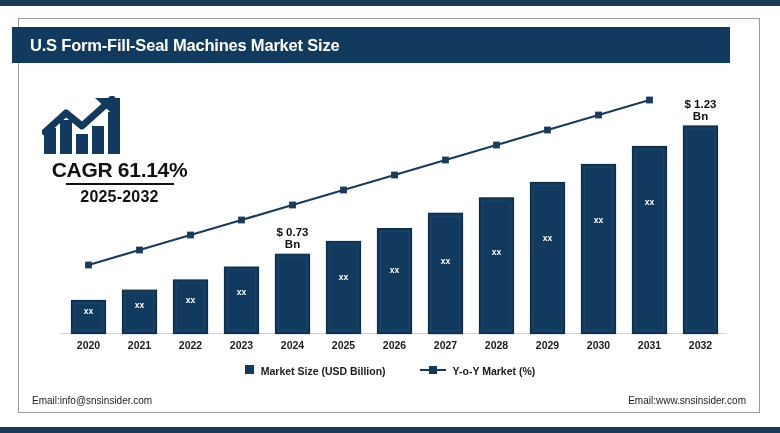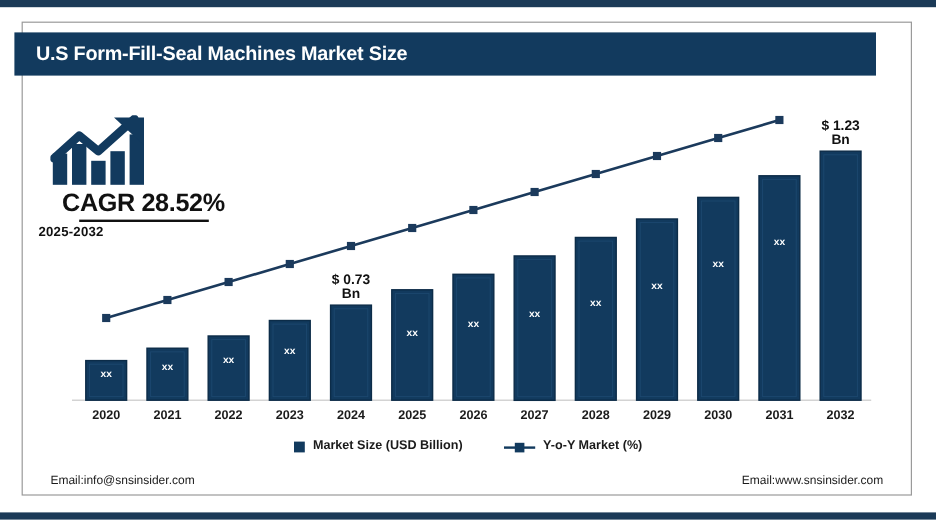--- a/index.html
+++ b/index.html
@@ -46,49 +46,49 @@
   .cagr-value{
     font-size:21px;font-weight:bold;color:#111111;
     text-align:center;margin-top:2px;letter-spacing:-0.3px;
     white-space:nowrap;
   }
   .cagr-rule{
     width:108px;height:2px;background:#111111;
     margin:1px auto 0 auto;
   }
   .cagr-range{
-    font-size:11px;font-weight:bold;color:#111111;
-    margin-top:3px;letter-spacing:0.2px;
+    font-size:16px;font-weight:bold;color:#111111;
+    text-align:center;margin-top:3px;letter-spacing:0.2px;
   }
 
   
   .plot{position:absolute;left:0;top:0;width:780px;height:433px;pointer-events:none;}
   .plot svg{display:block;}
 
   
   .legend{
     position:absolute;left:0;top:365px;width:780px;
     display:flex;justify-content:center;align-items:center;gap:34px;
   }
-  .legend-item{display:flex;align-items:flex-end;gap:7px;}
+  .legend-item{display:flex;align-items:flex-start;gap:7px;}
   .legend-label{font-size:10.5px;font-weight:bold;color:#1b1b1b;white-space:nowrap;}
   .sw-square{width:9px;height:9px;background:#123a5e;display:inline-block;}
   .sw-line{position:relative;width:26px;height:9px;display:inline-block;}
   .sw-line::before{
     content:"";position:absolute;left:0;top:3.5px;width:26px;height:2px;background:#123a5e;
   }
   .sw-line::after{
     content:"";position:absolute;left:9px;top:0.5px;width:8px;height:8px;background:#123a5e;
   }
 
   
   .footer{
     position:absolute;left:18px;top:388px;width:742px;height:25px;
     display:flex;align-items:center;justify-content:space-between;
-    box-sizing:border-box;padding:0 24px;
+    box-sizing:border-box;padding:0 14px;
   }
   .footer span{font-size:10px;color:#1b1b1b;white-space:nowrap;}
 </style>
 </head>
 <body>
 
 <div class="page">
 
   <div class="edge-strip top"></div>
   <div class="edge-strip bottom"></div>
@@ -102,21 +102,21 @@
   <div class="cagr">
     <svg class="cagr-icon" viewBox="0 0 86 60">
       <rect x="2" y="32" width="12" height="26" fill="#123a5e"></rect>
       <rect x="18" y="24" width="12" height="34" fill="#123a5e"></rect>
       <rect x="34" y="38" width="12" height="20" fill="#123a5e"></rect>
       <rect x="50" y="30" width="12" height="28" fill="#123a5e"></rect>
       <rect x="66" y="16" width="12" height="42" fill="#123a5e"></rect>
       <path d="M3 36 L24 17 L40 30 L70 3" stroke="#123a5e" stroke-width="7" fill="none" stroke-linecap="round" stroke-linejoin="round"></path>
       <path d="M53 2 L78 2 L78 25 Z" fill="#123a5e"></path>
     </svg>
-    <div class="cagr-value">CAGR 28.52%</div>
+    <div class="cagr-value">CAGR 61.14%</div>
     <div class="cagr-rule"></div>
     <div class="cagr-range">2025-2032</div>
   </div>
 
   <div class="plot">
     <svg width="780" height="433" viewBox="0 0 780 433">
 
       <line x1="60" y1="333.5" x2="726" y2="333.5" stroke="#d3d3d3" stroke-width="1.2"></line>
 
       <g id="bars">

